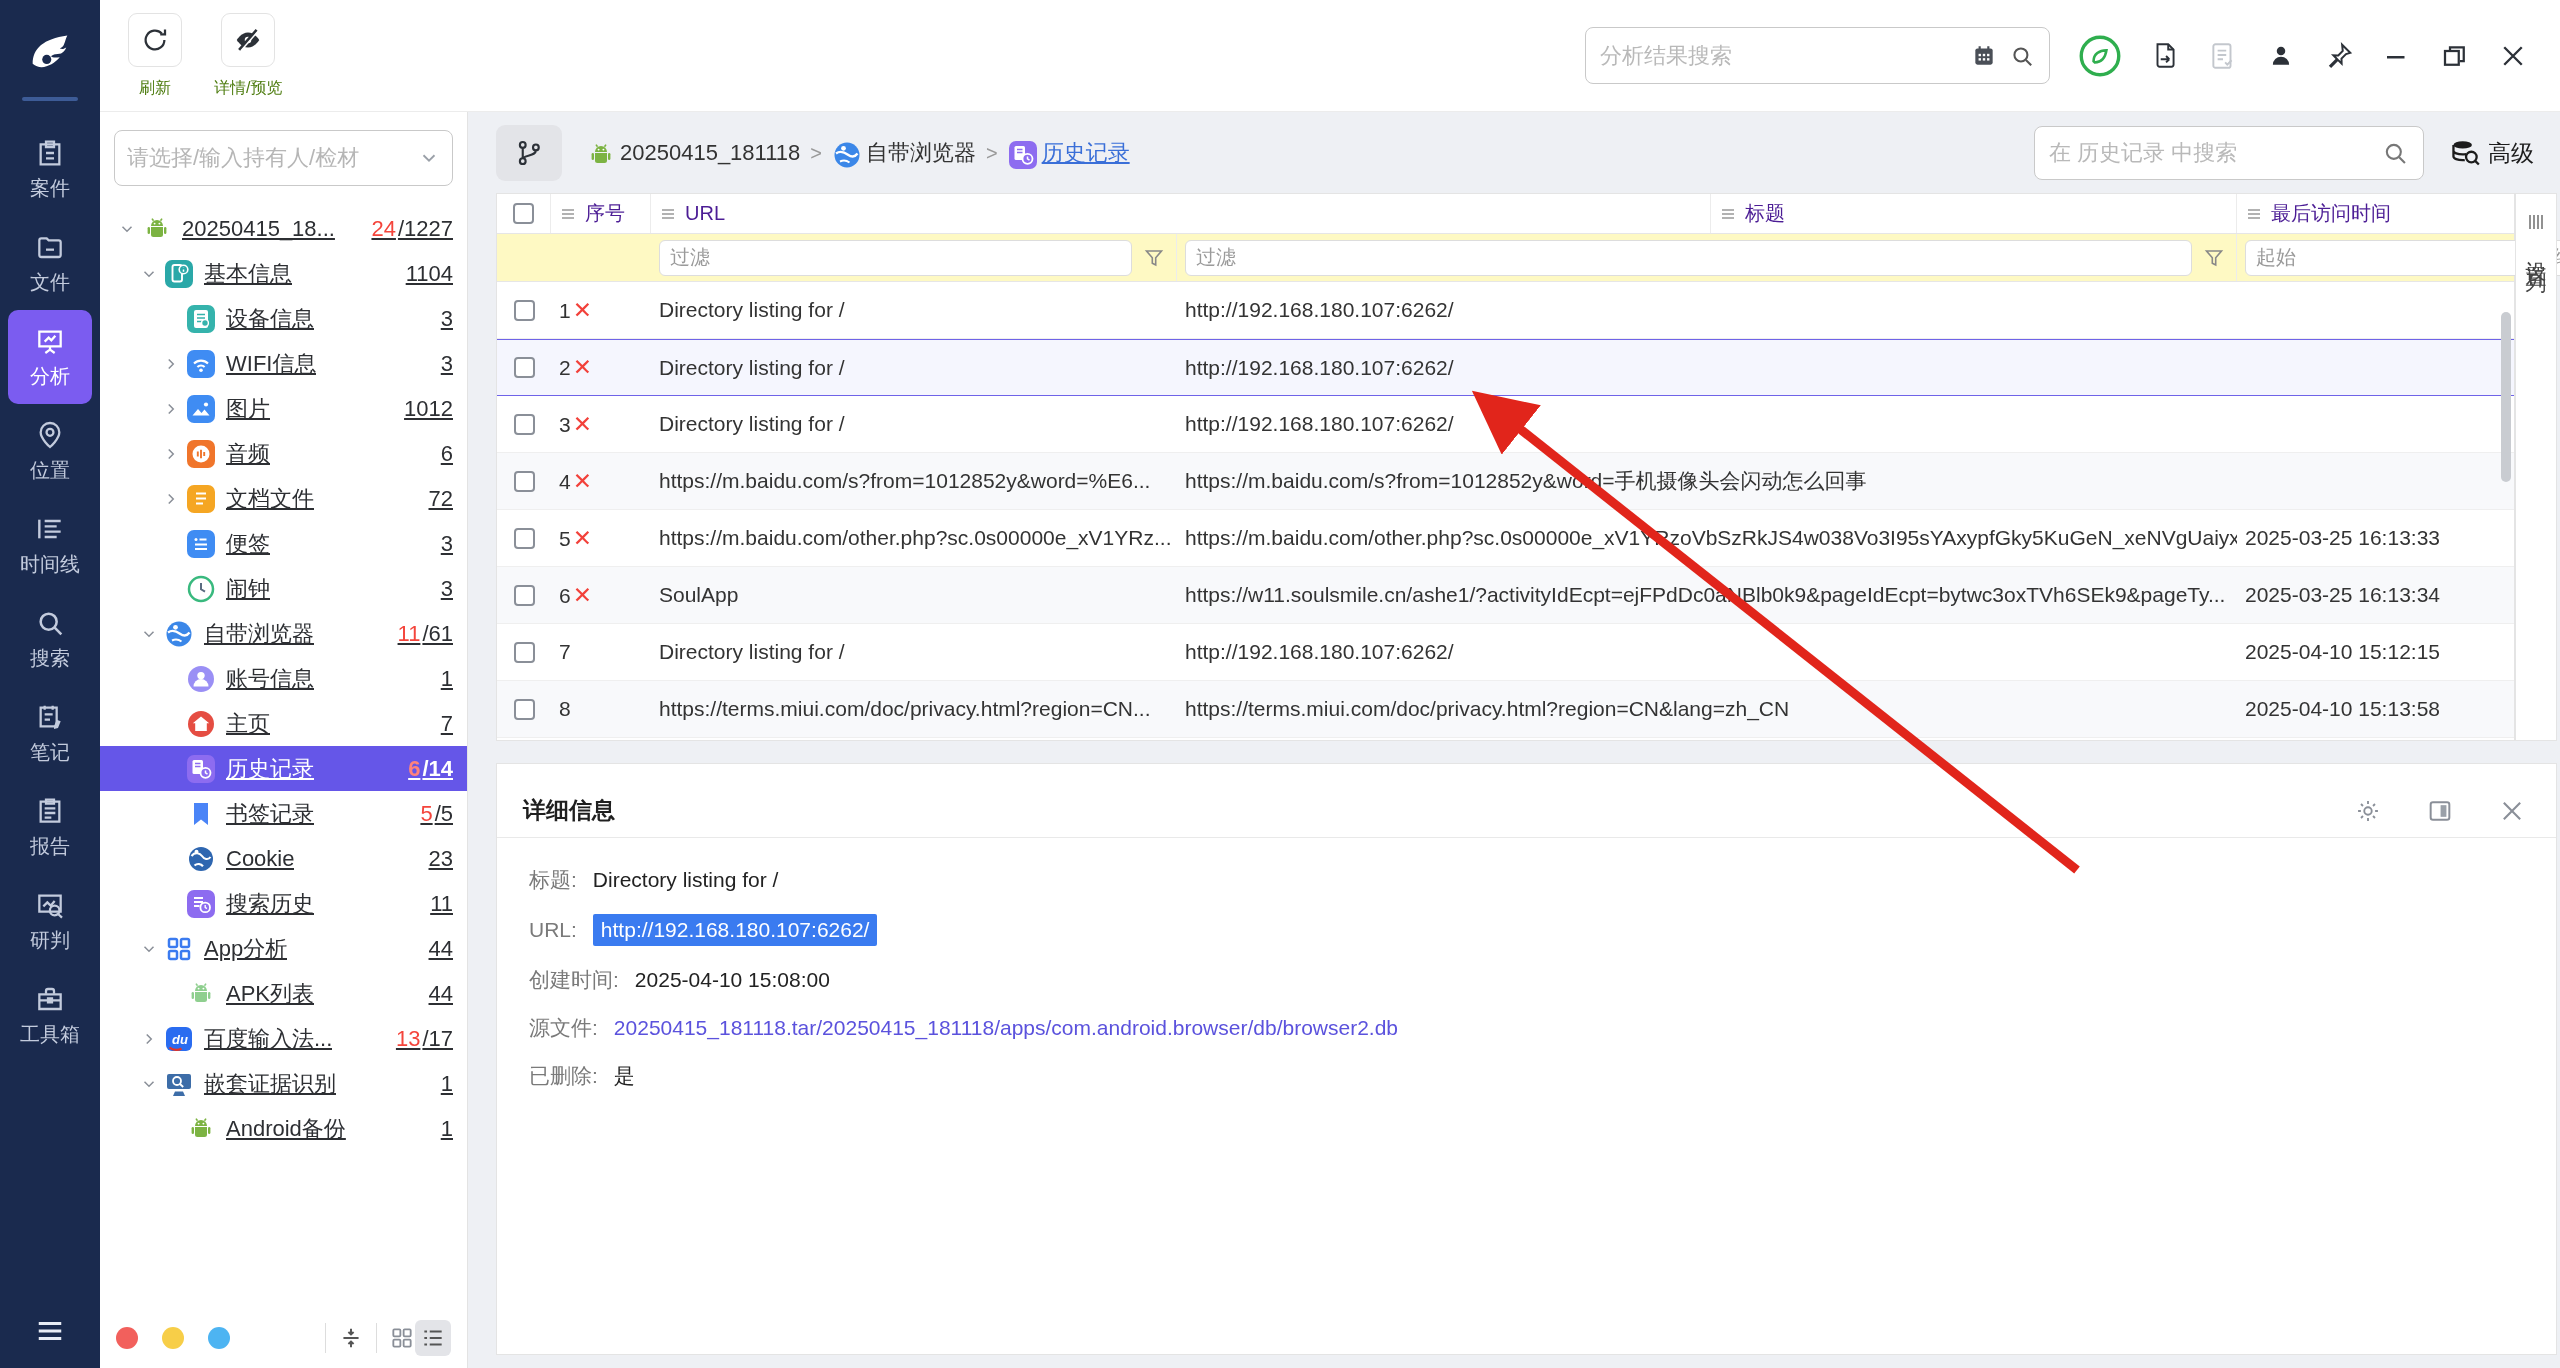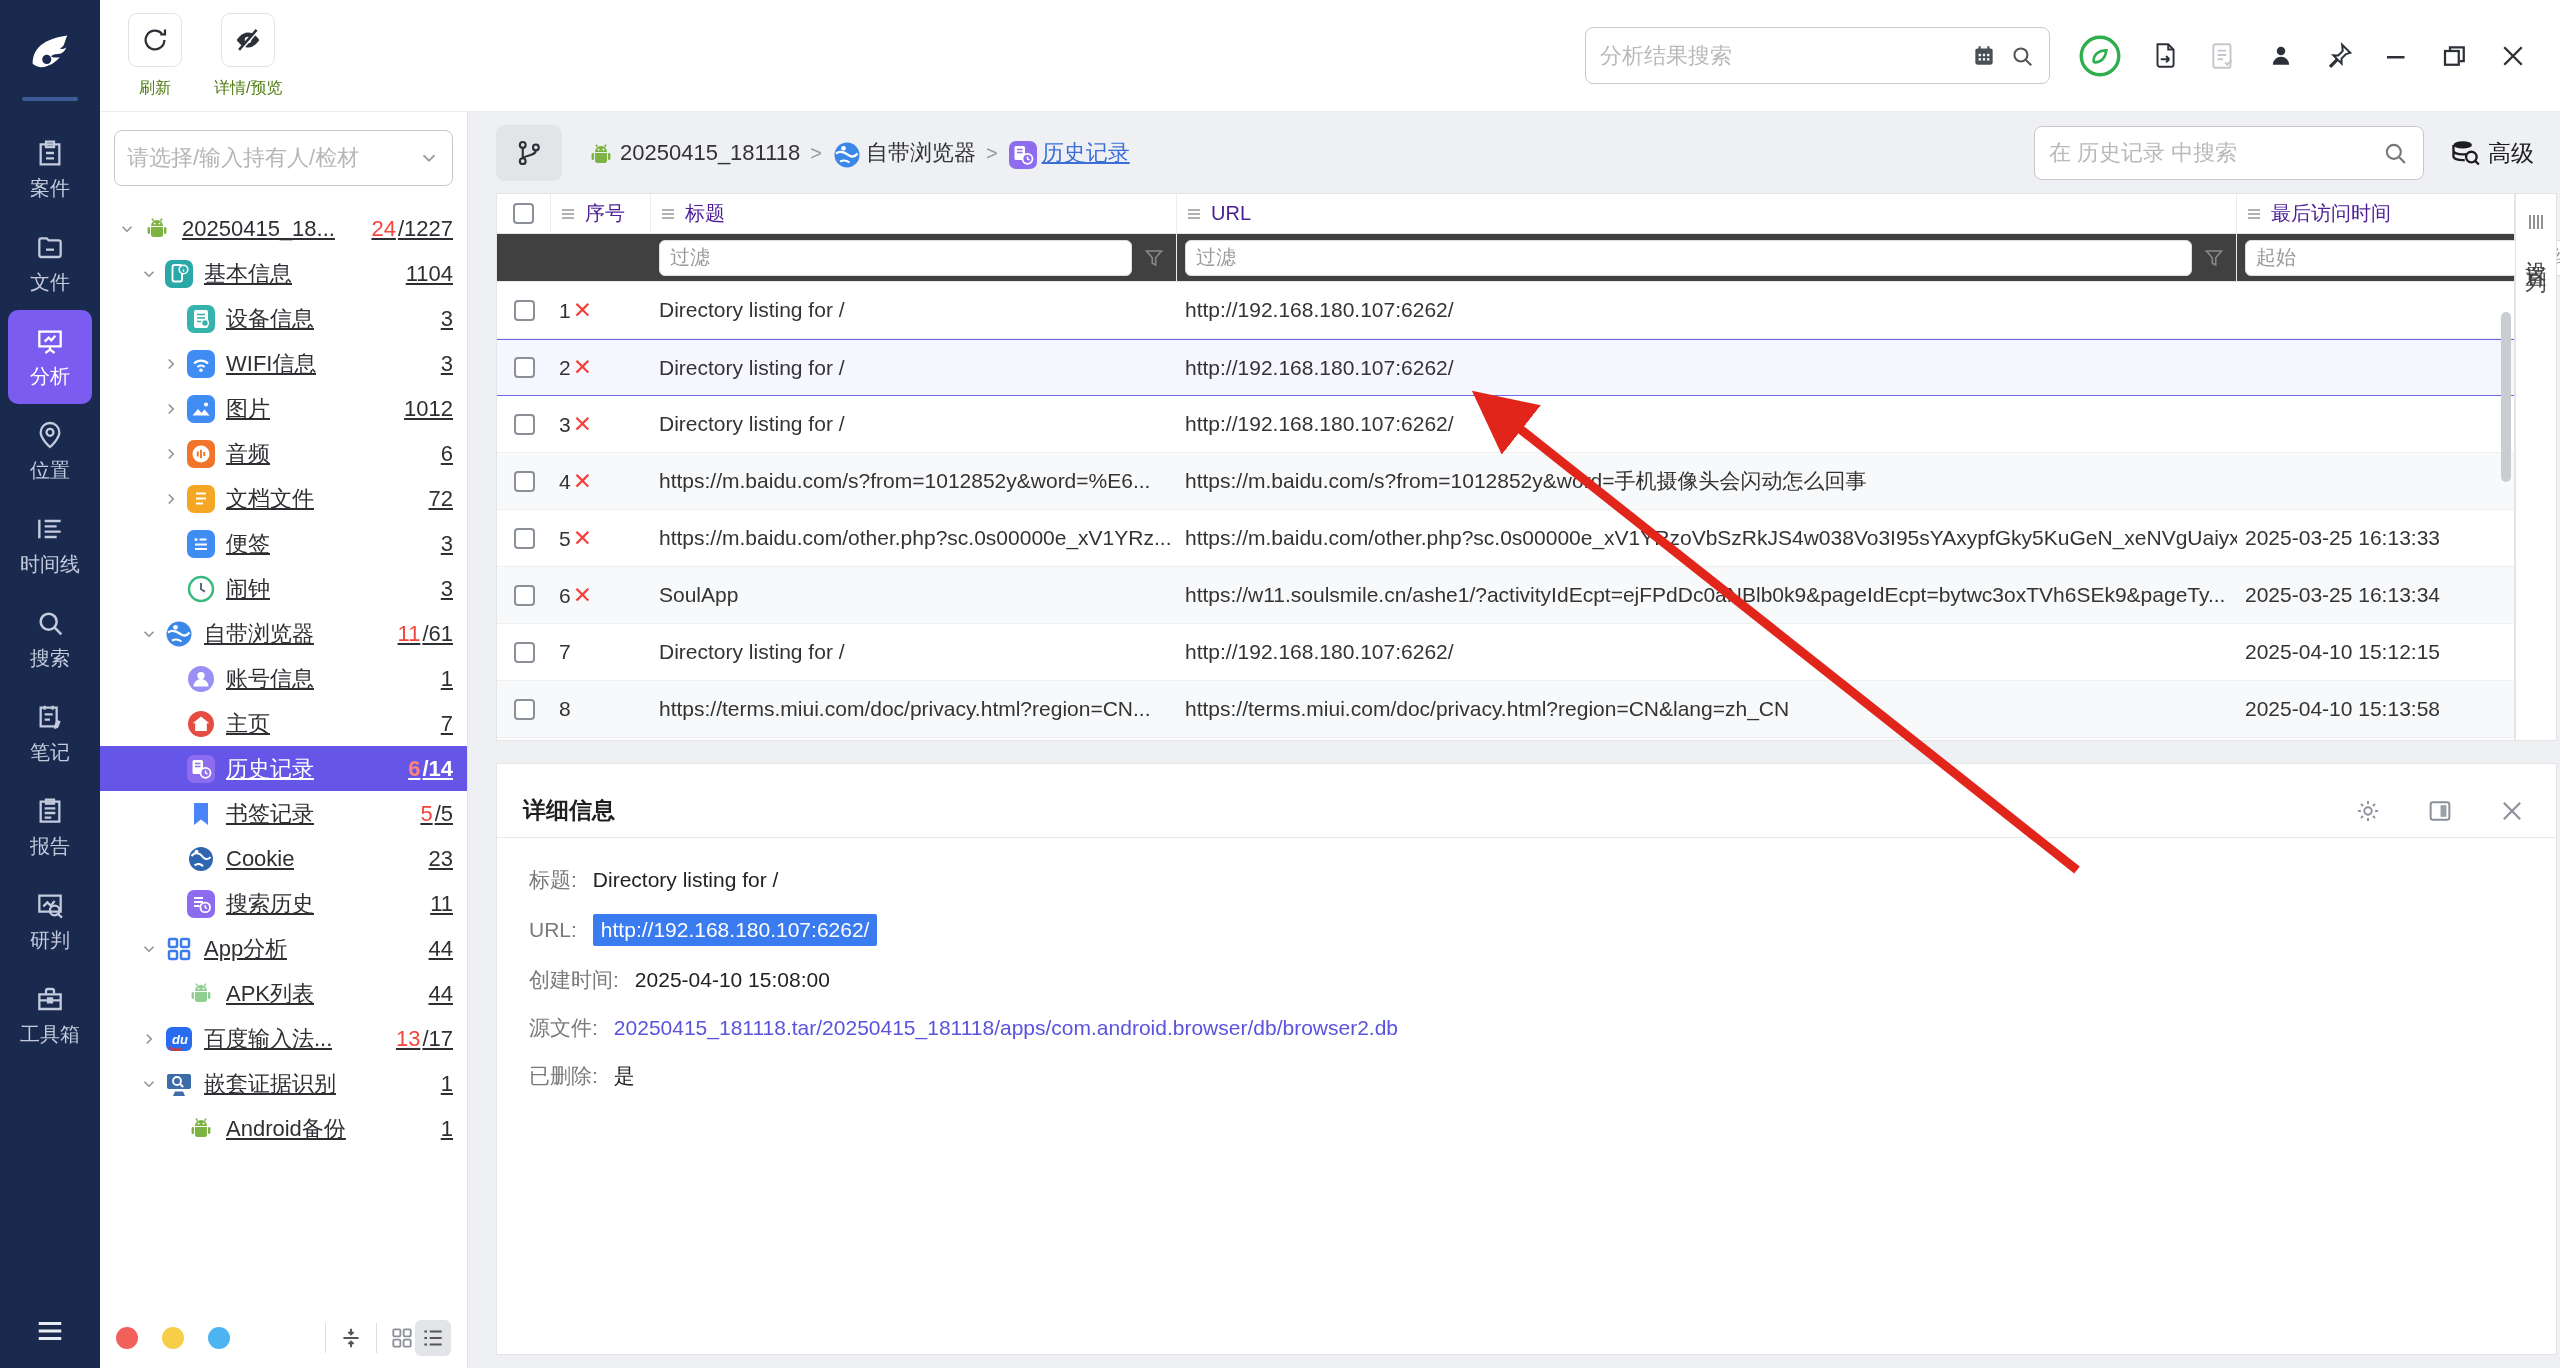--- a/index.html
+++ b/index.html
@@ -84,21 +84,21 @@
   .table-wrap { position:absolute; left:496px; top:193px; width:2019px; height:548px; background:#fff; border:1px solid #e4e4e4; z-index:2; }
   .thead { height:40px; display:flex; align-items:center; border-bottom:1px solid #e6e6e6; color:#4c1d95; font-size:20px; }
   .th { display:flex; align-items:center; height:100%; padding-left:8px; }
   .th svg { width:18px; height:18px; margin-right:8px; }
   .cell-sel { flex:0 0 54px; justify-content:center; padding-left:0; }
   .cell-num { flex:0 0 100px; }
   .cell-title { flex:0 0 526px; }
   .cell-url { flex:0 0 1060px; }
   .cell-time { flex:1 1 auto; }
   .th.bordered { border-right:1px solid #ececec; }
-  .filters { height:48px; display:flex; align-items:center; border-bottom:1px solid #e6e6e6; background:#404040; }
+  .filters { height:48px; display:flex; align-items:center; border-bottom:1px solid #e6e6e6; background:#fef9c3; }
   .fcell { display:flex; align-items:center; height:100%; padding:0 10px 0 8px; }
   .fcell .fin { flex:1; height:36px; border:1px solid #ddd; border-radius:6px; padding:0 10px; font-size:20px; outline:none; min-width:0; background:#fff; }
   .fcell .fin::placeholder { color:#9a9a9a; }
   .fcell .funnel { margin-left:10px; flex:0 0 auto; cursor:pointer; }
   .funnel svg { width:24px; height:24px; }
   .fcell.bordered { border-right:1px solid #ececec; }
   .trow { height:57px; display:flex; align-items:center; font-size:21px; color:#333; border-bottom:1px solid #efefef; cursor:pointer; }
   .trow:nth-child(even) { background:#f8f9fb; }
   .trow.selected { background:#f5f6fe; border-top:1px solid #6f63e8; border-bottom:1px solid #6f63e8; }
   .td { padding-left:8px; white-space:nowrap; overflow:hidden; }
@@ -792,31 +792,31 @@
   <div class="thead">
     <div class="th cell-sel bordered">
         <span class="cb"></span>
       </div>
     <div class="th cell-num bordered">
         <svg viewBox="0 0 18 18">
           <path d="M3 5h12M3 9h12M3 13h12" stroke="#999" stroke-width="1.6"></path>
         </svg>
         <span>序号</span>
       </div>
+    <div class="th cell-url bordered">
+        <svg viewBox="0 0 18 18">
+          <path d="M3 5h12M3 9h12M3 13h12" stroke="#999" stroke-width="1.6"></path>
+        </svg>
+        <span>URL</span>
+      </div>
     <div class="th cell-title bordered">
         <svg viewBox="0 0 18 18">
           <path d="M3 5h12M3 9h12M3 13h12" stroke="#999" stroke-width="1.6"></path>
         </svg>
         <span>标题</span>
-      </div>
-    <div class="th cell-url bordered">
-        <svg viewBox="0 0 18 18">
-          <path d="M3 5h12M3 9h12M3 13h12" stroke="#999" stroke-width="1.6"></path>
-        </svg>
-        <span>URL</span>
       </div>
     <div class="th cell-time">
         <svg viewBox="0 0 18 18">
           <path d="M3 5h12M3 9h12M3 13h12" stroke="#999" stroke-width="1.6"></path>
         </svg>
         <span>最后访问时间</span>
       </div>
   </div>
   <div class="filters">
     <div class="fcell cell-sel"></div>

